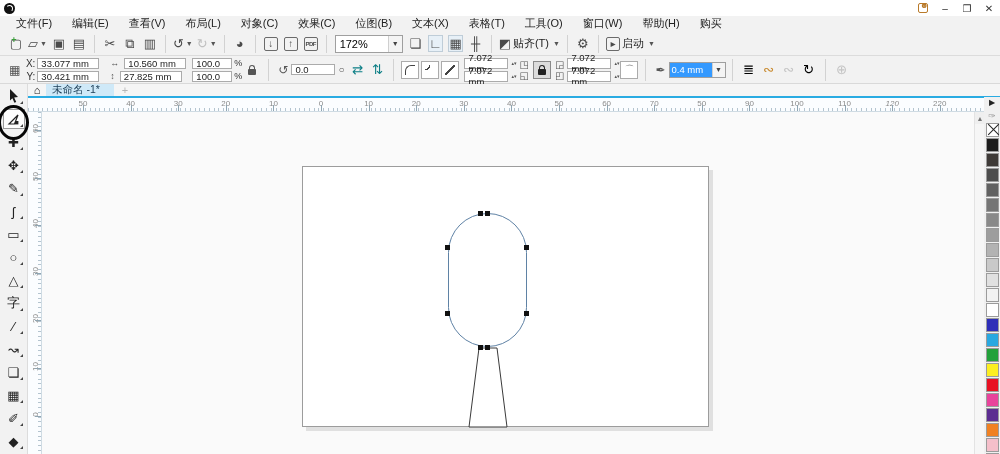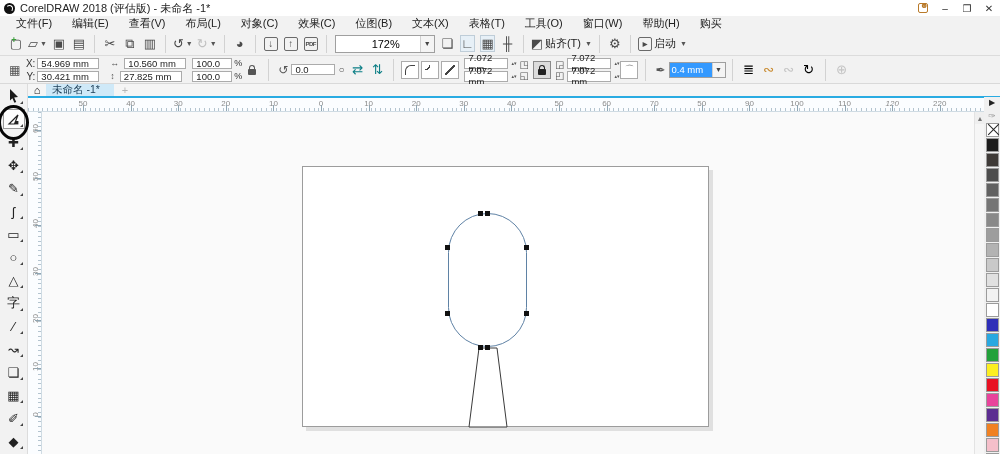--- a/index.html
+++ b/index.html
@@ -31,21 +31,21 @@
   .tb-btn { height:20px; min-width:20px; display:flex; align-items:center; justify-content:center;
             border:none; background:transparent; color:#4a4a4a; font-size:13px; padding:0 2px; position:relative; }
   .tb-btn.dis { color:#c0c0c0; }
   .tb-btn .boxed { border:1px solid #6a6a6a; width:14px; height:14px; display:flex; align-items:center;
             justify-content:center; font-size:10px; border-radius:2px; }
   .tb-btn .boxed.small { font-size:6px; font-weight:bold; letter-spacing:-0.5px; }
   .tb-btn.on .glyph { outline:1px solid #bfcdd8; background:#e7f0f7; }
   .tb-new .glyph::after { content:"+"; position:absolute; font-size:9px; color:#3a9e3a; margin-left:-4px; margin-top:-8px; font-weight:bold; }
   .tb-dd { font-size:7px; color:#555; margin-left:2px; }
   .tb-sep { width:1px; height:18px; background:#d2d2d2; margin:0 5px; }
-  .tb-combo { display:flex; align-items:center; border:1px solid #9f9f9f; background:#fff; height:18px; margin:0 3px;padding-left:32px; }
+  .tb-combo { display:flex; align-items:center; border:1px solid #9f9f9f; background:#fff; height:18px; margin:0 3px; }
   .tb-combo input { width:52px; height:16px; border:none; font-size:11px; padding-left:4px;
             font-family:"Liberation Sans",sans-serif; outline:none; }
   .tb-combo .dd-btn { width:14px; height:16px; display:flex; align-items:center; justify-content:center;
             font-size:7px; color:#444; border-left:1px solid #cfcfcf; background:#f4f4f4; }
   .tb-label { font-size:11px; color:#222; margin:0 2px; }
   .glyph { position:relative; display:inline-flex; align-items:center; justify-content:center; }
 
   
   .propbar { position:absolute; left:0; top:56px; width:1000px; height:28px; background:#f2f2f2;
              border-bottom:1px solid #d9d9d9; display:flex; align-items:center; padding-left:6px; }
@@ -133,21 +133,20 @@
   .swatch { width:13px; height:14px; margin-bottom:1px; border:1px solid #9b9b9b; flex:none; }
   .swatch.nocolor { background:#fff; position:relative; }
   .swatch.nocolor::before,.swatch.nocolor::after { content:""; position:absolute; left:-1px; top:5px; width:15px; height:1px; background:#222; }
   .swatch.nocolor::before { transform:rotate(45deg); } .swatch.nocolor::after { transform:rotate(-45deg); }
 </style>
 </head>
 <body>
 
 <div class="titlebar">
   <span class="corel-logo"></span>
-  <span class="title-text">CorelDRAW 2018 (评估版) - 未命名 -1*</span>
   <div class="win-controls">
     <button class="win-btn">
         <span class="account-glyph"></span>
       </button>
     <button class="win-btn">–</button>
     <button class="win-btn">❐</button>
     <button class="win-btn">✕</button>
   </div>
 </div>
 
@@ -247,21 +246,21 @@
       <span class="tb-label">启动</span>
       <span class="tb-dd">▼</span>
     </button>
   </div>
 
 <div class="propbar">
   <span class="pb-icon">▦</span>
   <div class="pb-stack">
     <div class="pb-row">
         <span class="pb-lbl">X:</span>
-      <div class="pb-field">54.969 mm</div>
+      <div class="pb-field">33.077 mm</div>
       </div>
     <div class="pb-row">
         <span class="pb-lbl">Y:</span>
       <div class="pb-field">30.421 mm</div>
       </div>
   </div>
   <div class="pb-stack" style="margin-left:8px;">
     <div class="pb-row">
         <span class="pb-icon" style="font-size:9px">↔</span>
       <div class="pb-field">10.560 mm</div>

